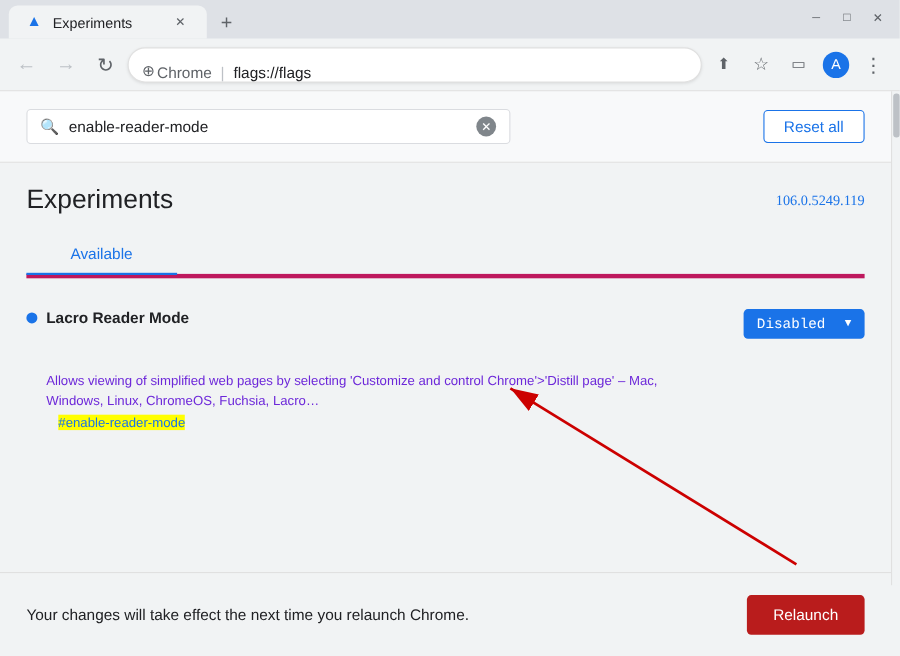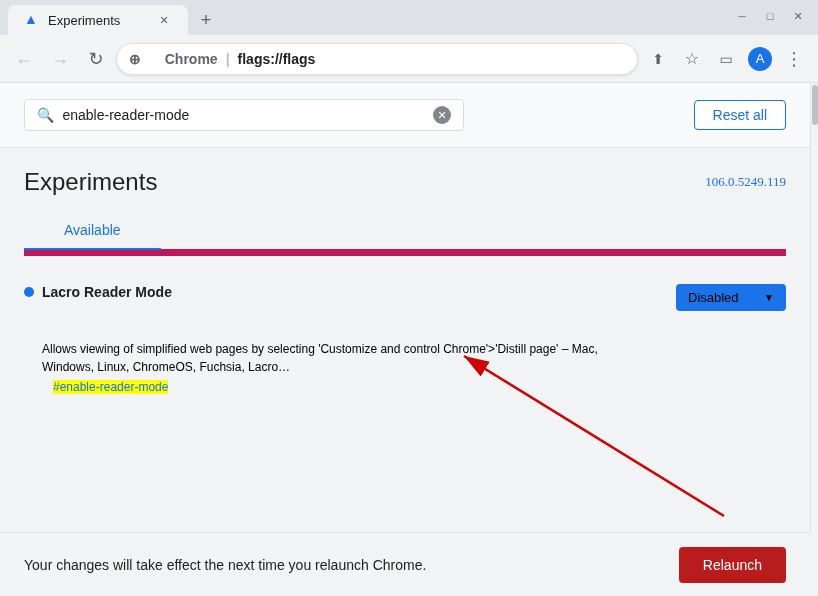--- a/index.html
+++ b/index.html
@@ -99,26 +99,25 @@
       border: none;
       background: none;
     }
     .nav-btn.disabled { color: #bdc1c6; cursor: default; }
     .address-bar {
       flex: 1;
       height: 32px;
       background: #fff;
       border-radius: 16px;
       display: flex;
-      align-items: center;
+      align-items: flex-end;
       padding: 0 12px;
-      gap: 24px;
+      gap: 2px;
       border: 1px solid #e0e0e0;
       box-shadow: 0 1px 3px rgba(0,0,0,0.1);
-      font-weight: bold;
     }
     .address-text {
       font-size: 14px;
       color: #202124;
       display: flex;
       align-items: center;
       gap: 6px;
     }
     .chrome-label {
       color: #5f6368;
@@ -216,21 +215,21 @@
     }
     .version-text {
       font-size: 13px;
       color: #1a73e8;
       font-family: Liberation Serif, serif;
     }
 
     
     .tabs-row {
       display: flex;
-      border-bottom: 7px solid #be185d;
+      border-bottom: 4px solid #be185d;
       margin-bottom: 20px;
     }
     .tab-item {
       padding: 10px 40px;
       font-size: 14px;
       cursor: pointer;
       color: #5f6368;
       border-bottom: 2px solid transparent;
       margin-bottom: -1px;
     }
@@ -258,21 +257,21 @@
       margin-top: 3px;
       flex-shrink: 0;
     }
     .experiment-name {
       font-size: 14px;
       font-weight: 600;
       color: #202124;
     }
     .experiment-desc {
       font-size: 12px;
-      color: #000000;
+      color: #6d28d9;
       margin-left: 18px;
       line-height: 1.5;
       max-width: 580px;
       margin-top: 40px;
     }
     .experiment-link {
       display: inline-block;
       font-size: 12px;
       color: #1a73e8;
       margin-left: 29px;
@@ -280,31 +279,32 @@
       background: #ffff00;
       text-decoration: none;
     }
     .experiment-control {
       position: absolute;
       right: 0;
       top: 8px;
     }
     .dropdown-btn {
       background: #1a73e8;
-      color: #000000;
+      color: #ffffff;
       border: none;
       border-radius: 4px;
       padding: 6px 12px;
       font-size: 13px;
       cursor: pointer;
       display: flex;
       align-items: center;
       gap: 6px;
       min-width: 110px;
       justify-content: space-between;
+      font-family: Liberation Mono, monospace;
     }
     .dropdown-arrow {
       font-size: 10px;
     }
 
     
     .annotation-layer {
       position: absolute;
       top: 0;
       left: 0;
@@ -312,21 +312,21 @@
       height: 100%;
       pointer-events: none;
     }
 
     
     .bottom-bar {
       position: fixed;
       bottom: 0;
       left: 0;
       width: 810px;
-      height: 64px;
+      height: 76px;
       background: #f1f3f4;
       border-top: 1px solid #e0e0e0;
       display: flex;
       align-items: center;
       justify-content: space-between;
       padding: 0 24px;
     }
     .bottom-text {
       font-size: 14px;
       color: #202124;

